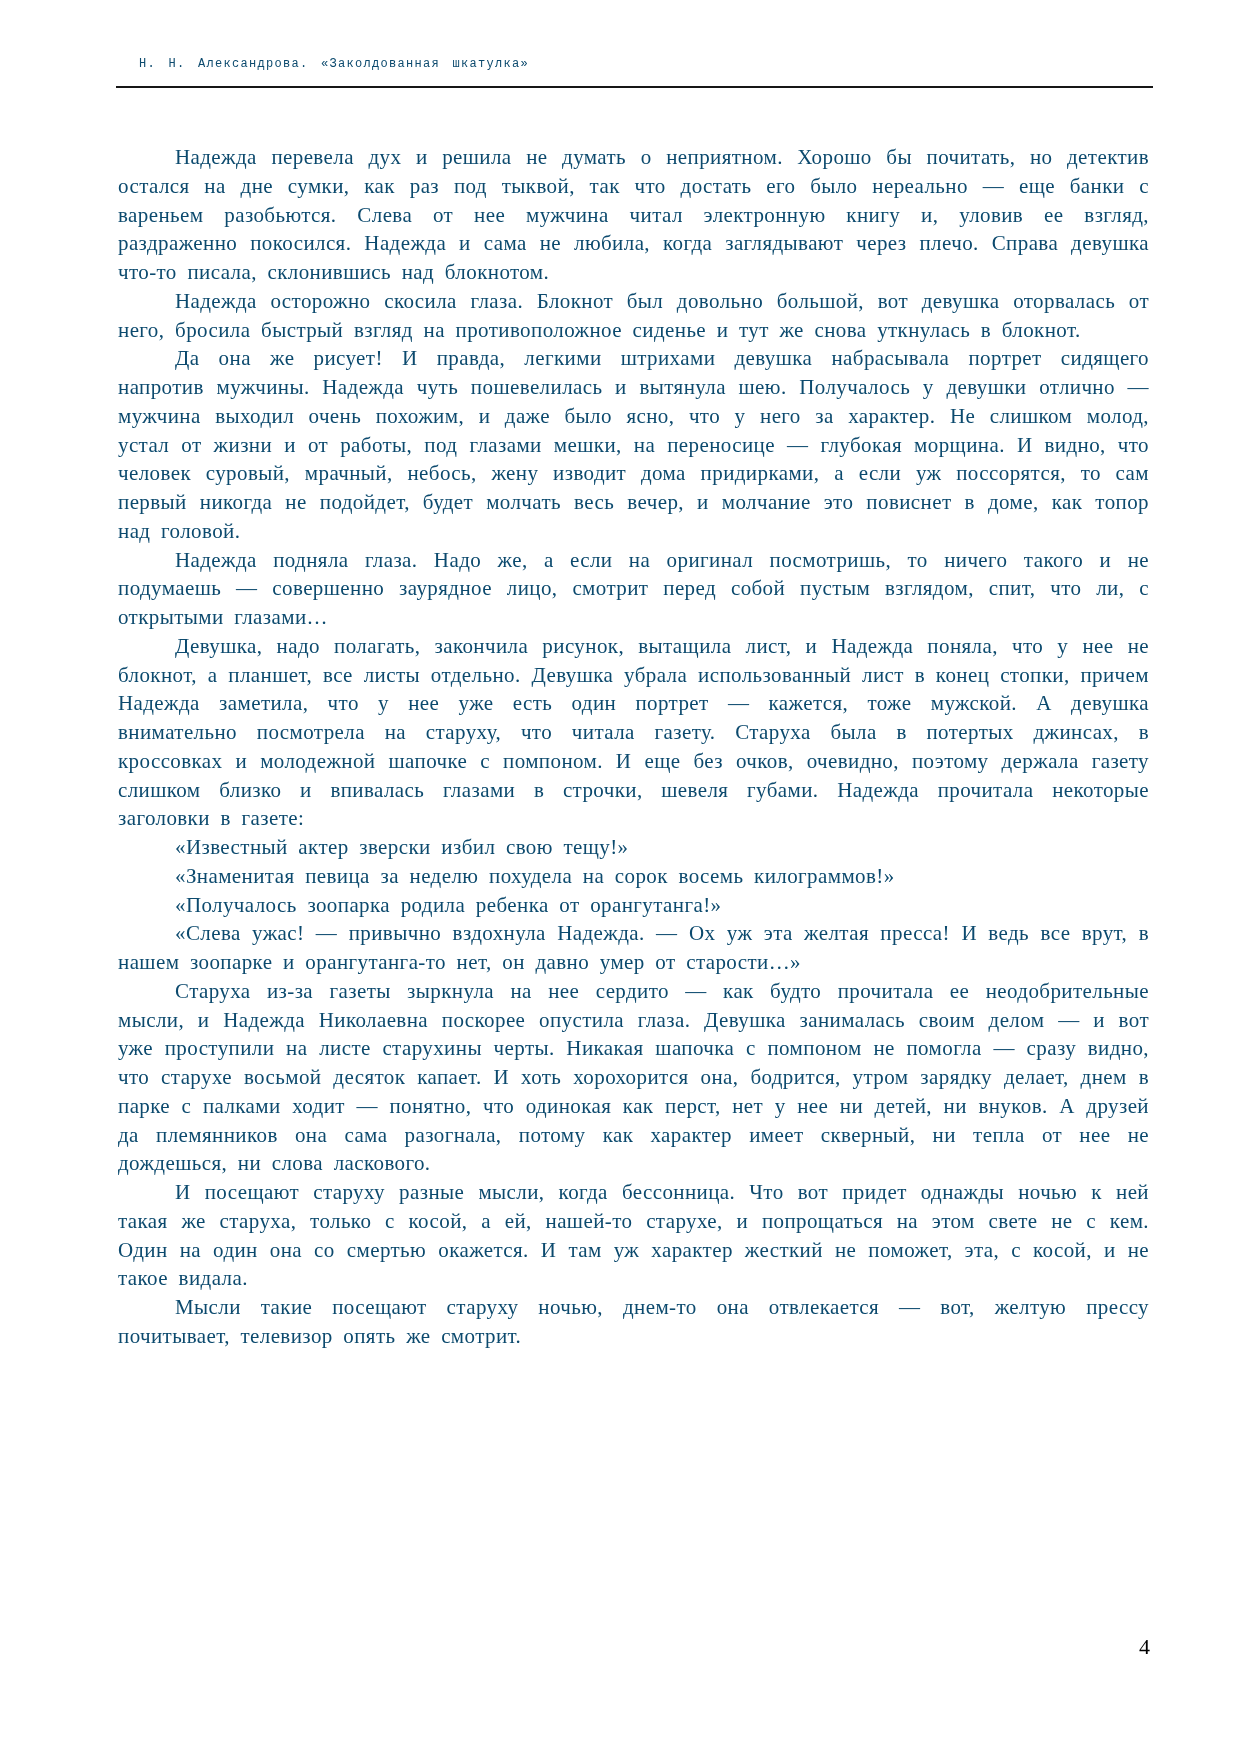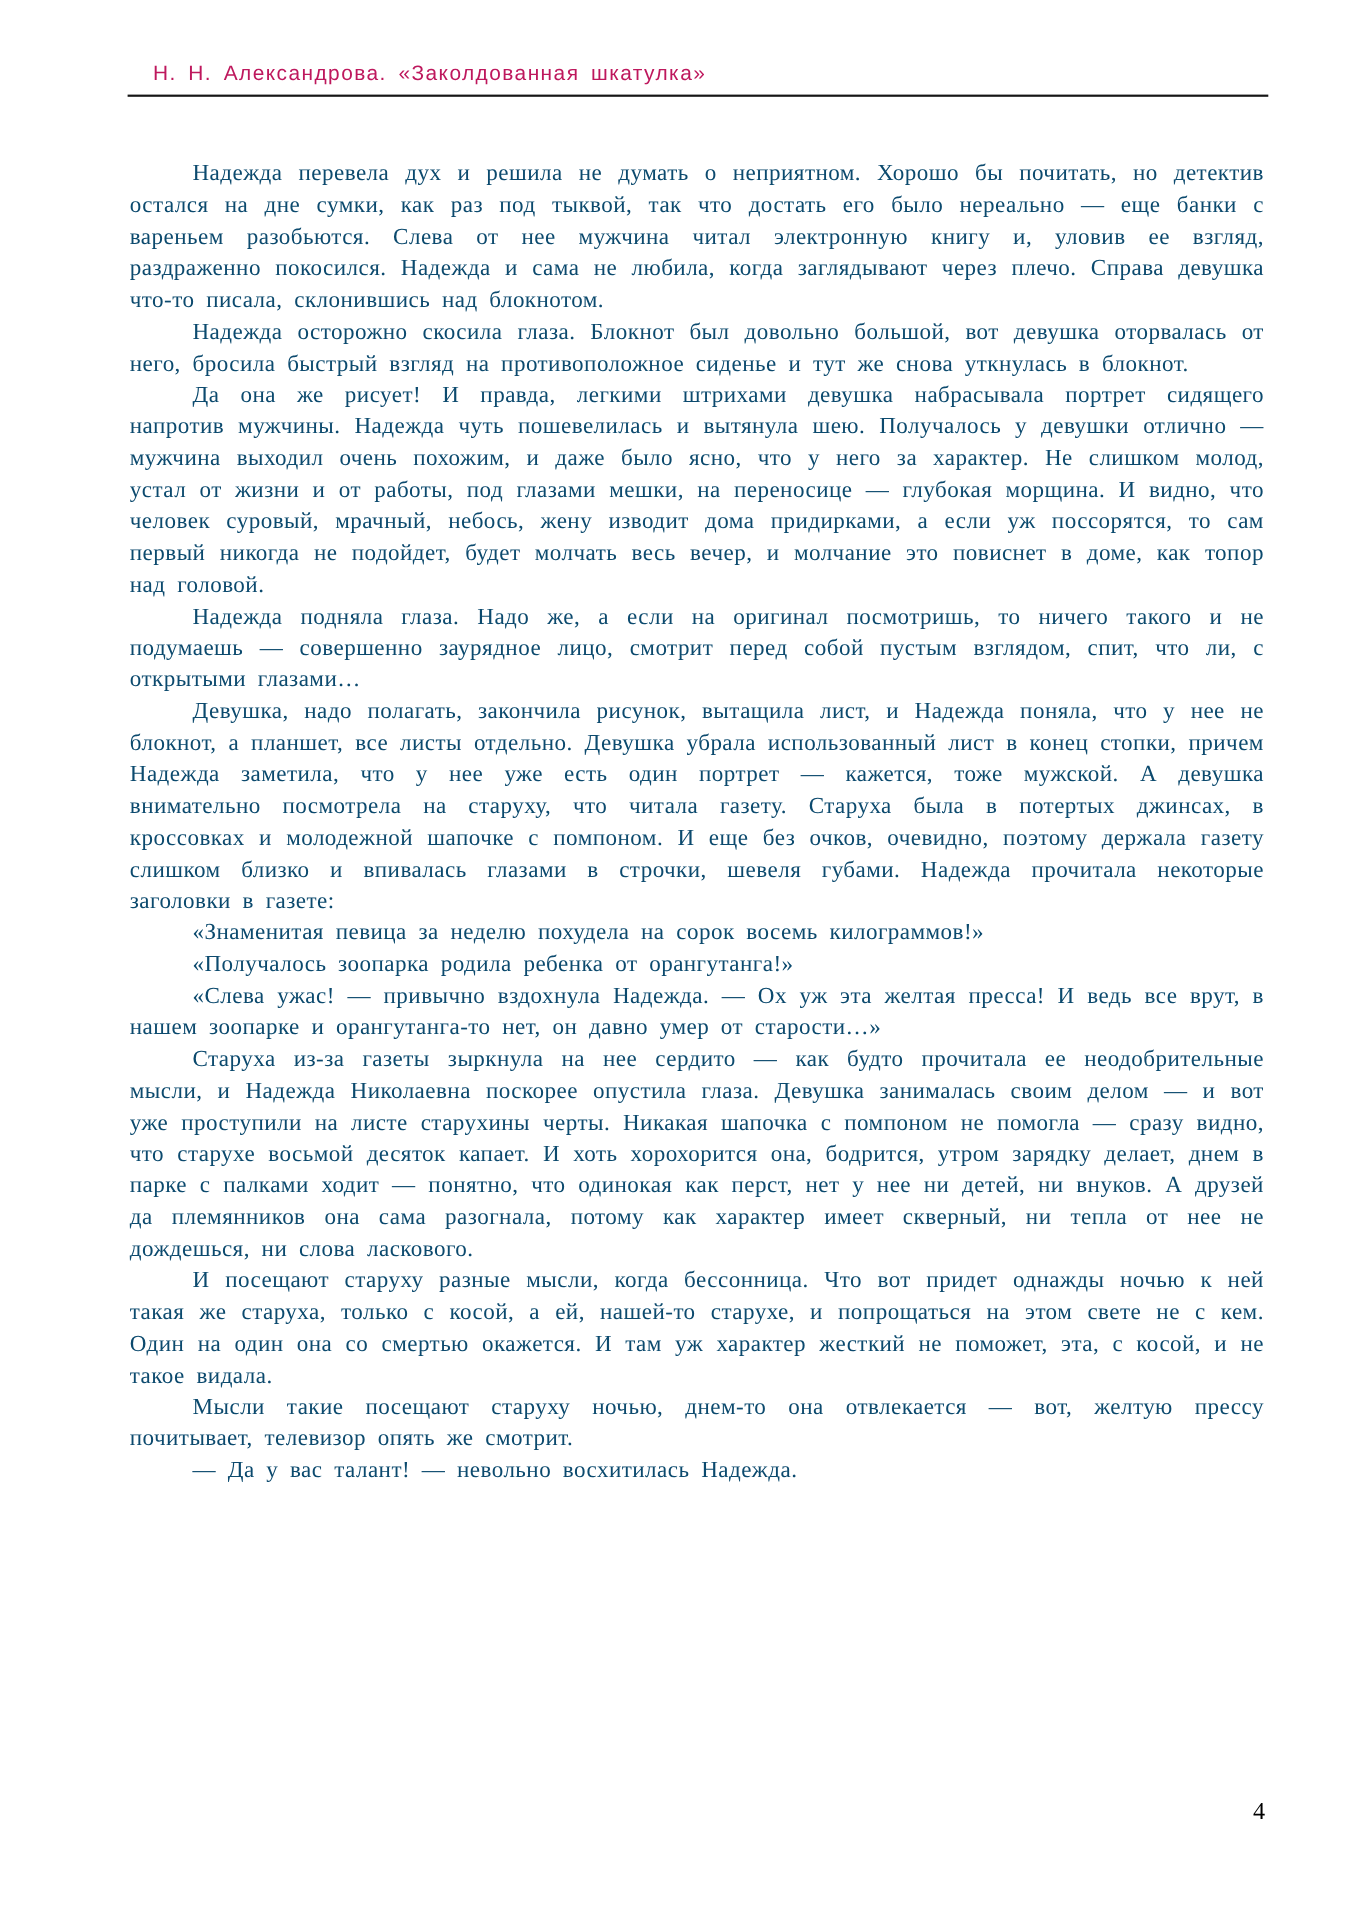--- a/index.html
+++ b/index.html
@@ -12,23 +12,23 @@
   }
   .page {
     position: absolute;
     inset: 0;
     background: #ffffff;
   }
   .running-title {
     position: absolute;
     left: 139px;
     top: 57px;
-    font-family: Liberation Sans, sans-serif;
-    font-size: 19px;
-    color: #be185d;
+    font-family: Liberation Mono, monospace;
+    font-size: 12px;
+    color: #0c4a6e;
     letter-spacing: 1.3px;
     word-spacing: 4px;
     white-space: nowrap;
   }
   .header-rule {
     position: absolute;
     left: 116px;
     top: 86px;
     width: 1037px;
     height: 2px;
@@ -70,24 +70,24 @@
   <div class="running-title">Н. Н. Александрова. «Заколдованная шкатулка»</div>
 
   <div class="header-rule"></div>
 
   <div class="content">
     <p>Надежда перевела дух и решила не думать о неприятном. Хорошо бы почитать, но детектив остался на дне сумки, как раз под тыквой, так что достать его было нереально — еще банки с вареньем разобьются. Слева от нее мужчина читал электронную книгу и, уловив ее взгляд, раздраженно покосился. Надежда и сама не любила, когда заглядывают через плечо. Справа девушка что-то писала, склонившись над блокнотом.</p>
     <p>Надежда осторожно скосила глаза. Блокнот был довольно большой, вот девушка оторвалась от него, бросила быстрый взгляд на противоположное сиденье и тут же снова уткнулась в блокнот.</p>
     <p>Да она же рисует! И правда, легкими штрихами девушка набрасывала портрет сидящего напротив мужчины. Надежда чуть пошевелилась и вытянула шею. Получалось у девушки отлично — мужчина выходил очень похожим, и даже было ясно, что у него за характер. Не слишком молод, устал от жизни и от работы, под глазами мешки, на переносице — глубокая морщина. И видно, что человек суровый, мрачный, небось, жену изводит дома придирками, а если уж поссорятся, то сам первый никогда не подойдет, будет молчать весь вечер, и молчание это повиснет в доме, как топор над головой.</p>
     <p>Надежда подняла глаза. Надо же, а если на оригинал посмотришь, то ничего такого и не подумаешь — совершенно заурядное лицо, смотрит перед собой пустым взглядом, спит, что ли, с открытыми глазами…</p>
     <p>Девушка, надо полагать, закончила рисунок, вытащила лист, и Надежда поняла, что у нее не блокнот, а планшет, все листы отдельно. Девушка убрала использованный лист в конец стопки, причем Надежда заметила, что у нее уже есть один портрет — кажется, тоже мужской. А девушка внимательно посмотрела на старуху, что читала газету. Старуха была в потертых джинсах, в кроссовках и молодежной шапочке с помпоном. И еще без очков, очевидно, поэтому держала газету слишком близко и впивалась глазами в строчки, шевеля губами. Надежда прочитала некоторые заголовки в газете:</p>
+    <p>«Известный актер зверски избил свою тещу!»</p>
     <p>«Знаменитая певица за неделю похудела на сорок восемь килограммов!»</p>
     <p>«Получалось зоопарка родила ребенка от орангутанга!»</p>
     <p>«Слева ужас! — привычно вздохнула Надежда. — Ох уж эта желтая пресса! И ведь все врут, в нашем зоопарке и орангутанга-то нет, он давно умер от старости…»</p>
     <p>Старуха из-за газеты зыркнула на нее сердито — как будто прочитала ее неодобрительные мысли, и Надежда Николаевна поскорее опустила глаза. Девушка занималась своим делом — и вот уже проступили на листе старухины черты. Никакая шапочка с помпоном не помогла — сразу видно, что старухе восьмой десяток капает. И хоть хорохорится она, бодрится, утром зарядку делает, днем в парке с палками ходит — понятно, что одинокая как перст, нет у нее ни детей, ни внуков. А друзей да племянников она сама разогнала, потому как характер имеет скверный, ни тепла от нее не дождешься, ни слова ласкового.</p>
     <p>И посещают старуху разные мысли, когда бессонница. Что вот придет однажды ночью к ней такая же старуха, только с косой, а ей, нашей-то старухе, и попрощаться на этом свете не с кем. Один на один она со смертью окажется. И там уж характер жесткий не поможет, эта, с косой, и не такое видала.</p>
     <p>Мысли такие посещают старуху ночью, днем-то она отвлекается — вот, желтую прессу почитывает, телевизор опять же смотрит.</p>
-    <p>— Да у вас талант! — невольно восхитилась Надежда.</p>
   </div>
 
   <div class="page-number">4</div>
 
 </div>
 
 </body></html>

